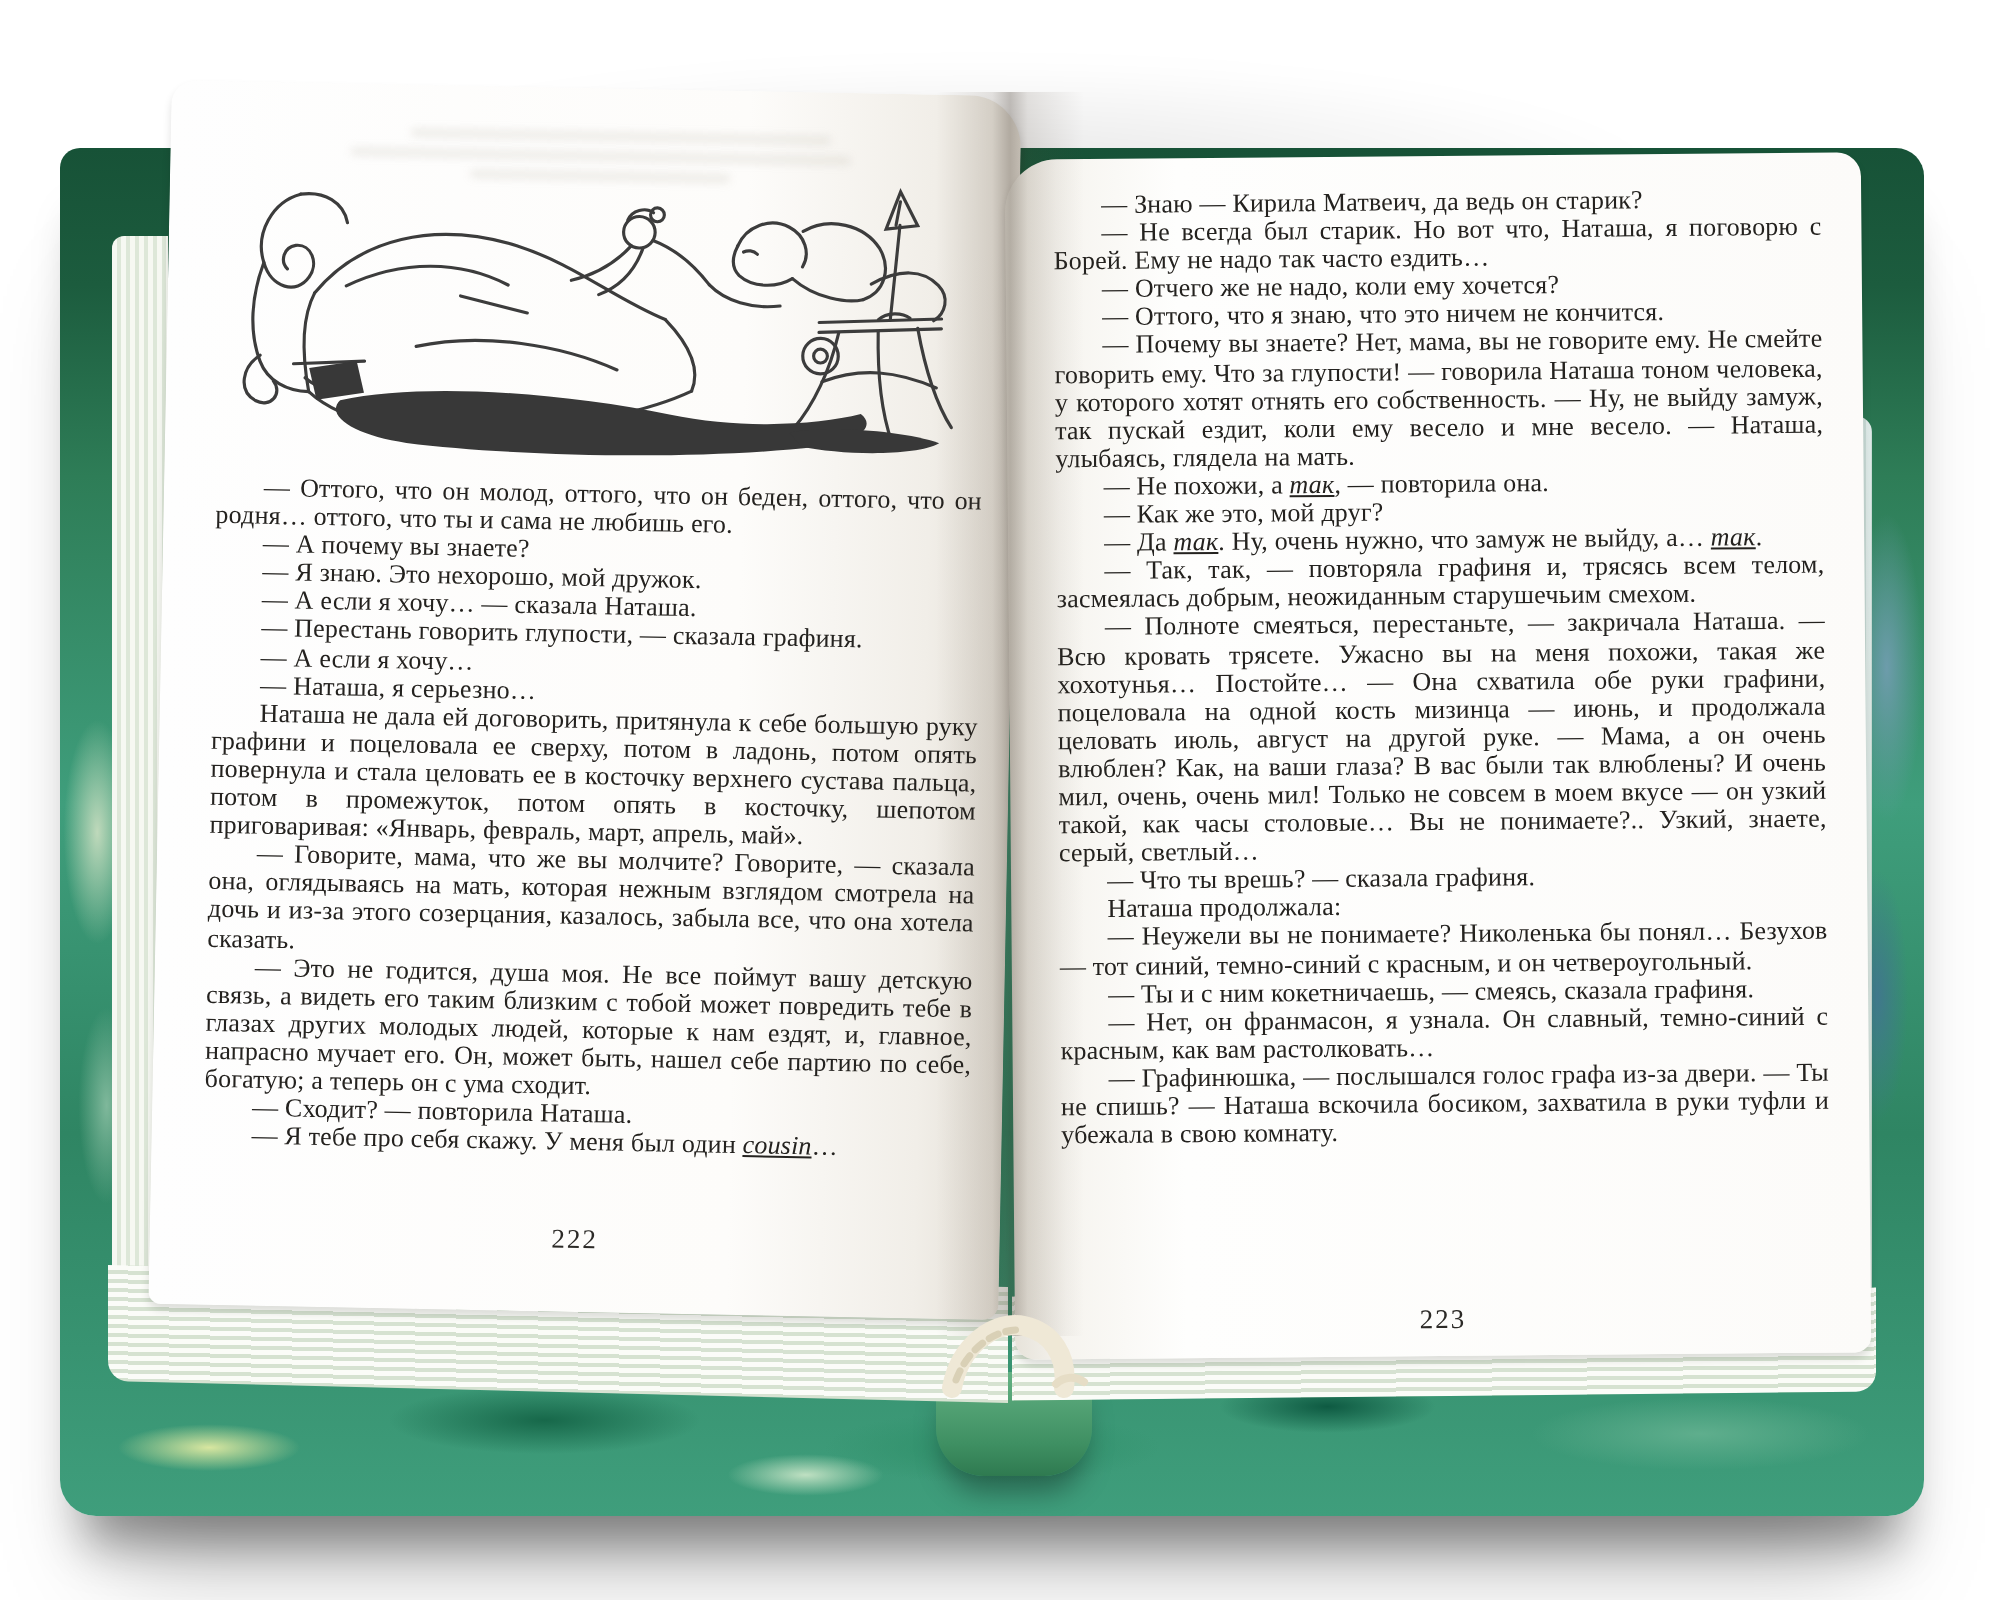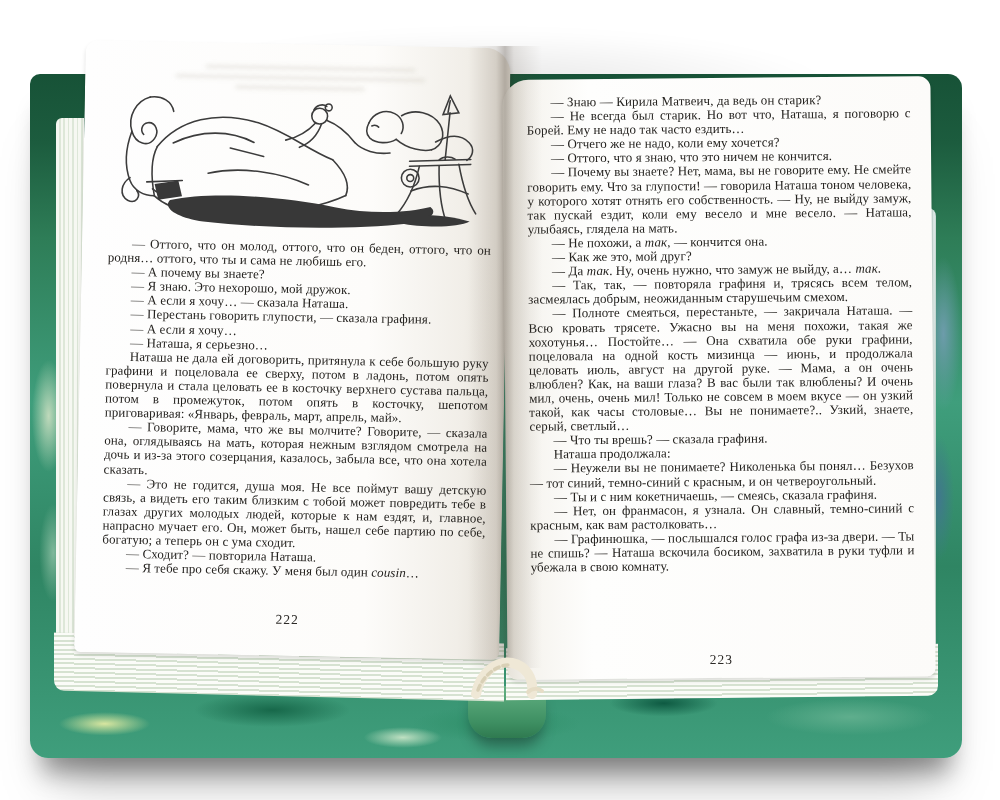--- a/index.html
+++ b/index.html
@@ -57,21 +57,21 @@
     box-shadow:0 3px 4px rgba(0,0,0,0.12);}
   .gutter{position:absolute;left:468px;top:46px;width:74px;height:622px;z-index:6;pointer-events:none;
     background:linear-gradient(to right, rgba(77,63,48,0) 0%, rgba(77,63,48,0.13) 38%,
                rgba(58,46,34,0.30) 50%, rgba(77,63,48,0.13) 62%, rgba(77,63,48,0) 100%);}
   
   .textcol{position:absolute;font-family:"Liberation Serif", serif;font-size:13px;
     line-height:14.1px;color:#24221f;text-align:justify;letter-spacing:0.1px;}
   .page-left  .textcol{left:26px;right:16px;top:196px;}
   .page-right .textcol{left:24px;right:20px;top:16px;}
   .textcol p{margin:0;text-indent:24px;}
-  .textcol i{font-style:italic;}
+  .textcol i{font-style:italic;text-decoration:underline;}
   .pagenum{position:absolute;left:0;width:100%;text-align:center;
     font-family:"Liberation Serif", serif;font-size:13.5px;color:#2c2a27;letter-spacing:1px;}
   .page-left  .pagenum{bottom:28px;}
   .page-right .pagenum{bottom:10px;}
   
   .illus{position:absolute;left:30px;top:44px;width:365px;height:150px;}
   .ghost{position:absolute;background:rgba(150,140,125,0.16);filter:blur(2px);height:4px;border-radius:2px;}
   .g1{left:120px;top:22px;width:210px;}
   .g2{left:90px;top:32px;width:250px;}
   .g3{left:150px;top:42px;width:130px;}
@@ -175,21 +175,21 @@
     <div class="pagenum">222</div>
   </div>
 
   <div class="page page-right">
     <div class="textcol">
         <p><span>— Знаю — Кирила Матвеич, да ведь он старик?</span></p>
         <p><span>— Не всегда был старик. Но вот что, Наташа, я поговорю с Борей. Ему не надо так часто ездить…</span></p>
         <p><span>— Отчего же не надо, коли ему хочется?</span></p>
         <p><span>— Оттого, что я знаю, что это ничем не кончится.</span></p>
         <p><span>— Почему вы знаете? Нет, мама, вы не говорите ему. Не смейте говорить ему. Что за глупости! — говорила Наташа тоном человека, у которого хотят отнять его собственность. — Ну, не выйду замуж, так пускай ездит, коли ему весело и мне весело. — Наташа, улыбаясь, глядела на мать.</span></p>
-        <p><span>— Не похожи, а </span><i>так</i><span>, — кончится она.</span></p>
+        <p><span>— Не похожи, а </span><i>так</i><span>, — повторила она.</span></p>
         <p><span>— Как же это, мой друг?</span></p>
         <p><span>— Да </span><i>так</i><span>. Ну, очень нужно, что замуж не выйду, а… </span><i>так</i><span>.</span></p>
         <p><span>— Так, так, — повторяла графиня и, трясясь всем телом, засмеялась добрым, неожиданным старушечьим смехом.</span></p>
         <p><span>— Полноте смеяться, перестаньте, — закричала Наташа. — Всю кровать трясете. Ужасно вы на меня похожи, такая же хохотунья… Постойте… — Она схватила обе руки графини, поцеловала на одной кость мизинца — июнь, и продолжала целовать июль, август на другой руке. — Мама, а он очень влюблен? Как, на ваши глаза? В вас были так влюблены? И очень мил, очень, очень мил! Только не совсем в моем вкусе — он узкий такой, как часы столовые… Вы не понимаете?.. Узкий, знаете, серый, светлый…</span></p>
         <p><span>— Что ты врешь? — сказала графиня.</span></p>
         <p><span>Наташа продолжала:</span></p>
         <p><span>— Неужели вы не понимаете? Николенька бы понял… Безухов — тот синий, темно-синий с красным, и он четвероугольный.</span></p>
         <p><span>— Ты и с ним кокетничаешь, — смеясь, сказала графиня.</span></p>
         <p><span>— Нет, он франмасон, я узнала. Он славный, темно-синий с красным, как вам растолковать…</span></p>
         <p><span>— Графинюшка, — послышался голос графа из-за двери. — Ты не спишь? — Наташа вскочила босиком, захватила в руки туфли и убежала в свою комнату.</span></p>

